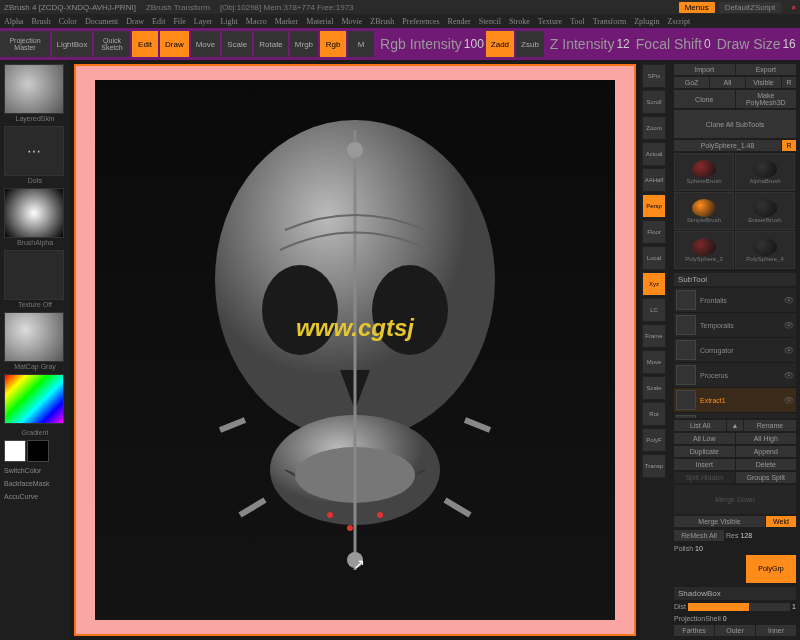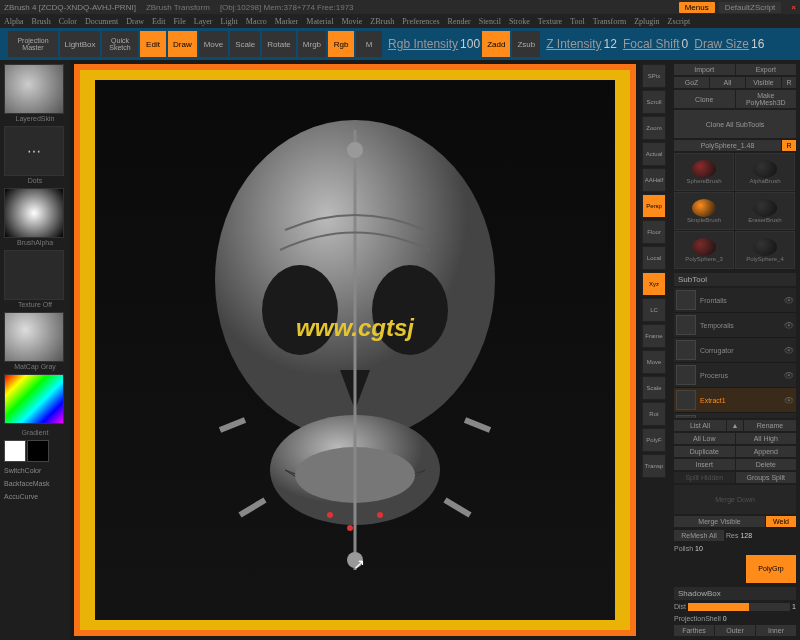--- a/index.html
+++ b/index.html
@@ -6,35 +6,35 @@
 body { background:#1a1a1a; color:#999; font-size:9px; width:800px; height:640px; overflow:hidden; position:relative; }
 .titlebar { height:14px; background:#2a2a2a; display:flex; align-items:center; padding:0 4px; font-size:8px; color:#888; }
 .titlebar .title { flex:0 0 auto; }
 .titlebar .docinfo { margin-left:10px; color:#777; }
 .titlebar .right { margin-left:auto; display:flex; gap:4px; align-items:center; }
 .titlebar .menus-btn { background:#ff8c1a; color:#000; padding:1px 6px; font-size:8px; border-radius:1px; }
 .titlebar .script-btn { background:#333; color:#888; padding:1px 6px; }
 .titlebar .close { color:#d44; font-weight:bold; margin-left:6px; }
 .menubar { height:14px; background:#222; display:flex; align-items:center; padding:0 4px; font-size:8px; color:#888; gap:8px; }
 .menubar span { cursor:pointer;font-family:Liberation Serif, serif; }
-.toolbar { height:32px; background:#0c4a6e; display:flex; align-items:center; padding:0 8px; gap:2px; }
+.toolbar { height:32px; background:#701a75; display:flex; align-items:center; padding:0 0; gap:2px; }
 .tool-btn { background:#333; color:#aaa; padding:3px 5px; font-size:8px; border:none; display:flex; flex-direction:column; align-items:center; justify-content:center; height:26px; min-width:26px; }
 .tool-btn.on { background:#ff8c1a; color:#000; }
 .slider-group { display:flex; align-items:center; gap:2px; margin-left:4px; }
-.slider-label { font-size:12px; color:#999;text-decoration:underline; }
+.slider-label { font-size:14px; color:#999; }
 .slider-val { font-size:12px; color:#ccc; }
 .main { display:flex; height:580px; }
 .left-panel { width:70px; background:#1e1e1e; padding:4px; display:flex; flex-direction:column; gap:4px; }
 .thumb { width:60px; height:50px; background:#2a2a2a; border:1px solid #333; position:relative; }
 .thumb-label { font-size:7px; color:#777; text-align:center; margin-top:1px; }
 .color-picker { width:60px; height:50px; background:linear-gradient(135deg,#f00,#ff0,#0f0,#0ff,#00f,#f0f); border:1px solid #333; }
 .color-swatches { display:flex; gap:1px; }
 .swatch { width:22px; height:22px; border:1px solid #444; }
 .left-opts { font-size:7px; color:#888; padding:1px 0; }
-.canvas { flex:1; background:#eab308; display:flex; align-items:center; justify-content:center; position:relative; border:6px solid #f97316; margin:4px;text-decoration:underline; }
+.canvas { flex:1; background:#fca5a5; display:flex; align-items:center; justify-content:center; position:relative; border:2px solid #f97316; margin:4px;text-decoration:underline; }
 .canvas-inner { width:520px; height:540px; background:linear-gradient(180deg,#0a0a0a,#131313); position:relative; display:flex; align-items:center; justify-content:center; }
 .skull { width:340px; height:460px; position:relative; }
 .skull svg { width:100%; height:100%; }
 .watermark { position:absolute; top:46%; left:50%; transform:translate(-50%,-50%); font-size:24px; font-weight:bold; font-style:italic; }
 .watermark .w1 { color:#e6c62e; }
 .watermark .w2 { color:#2e8e2e; }
 .bottom-watermark { position:absolute; bottom:10px; right:10px; font-size:16px; color:#555; font-style:italic; }
 .right-tools { width:30px; background:#1e1e1e; padding:4px 2px; display:flex; flex-direction:column; gap:2px; }
 .rtool { width:24px; height:24px; background:#333; border:1px solid #222; font-size:6px; color:#999; display:flex; align-items:center; justify-content:center; flex-direction:column; text-align:center; }
 .rtool.on { background:#ff8c1a; color:#000; }

